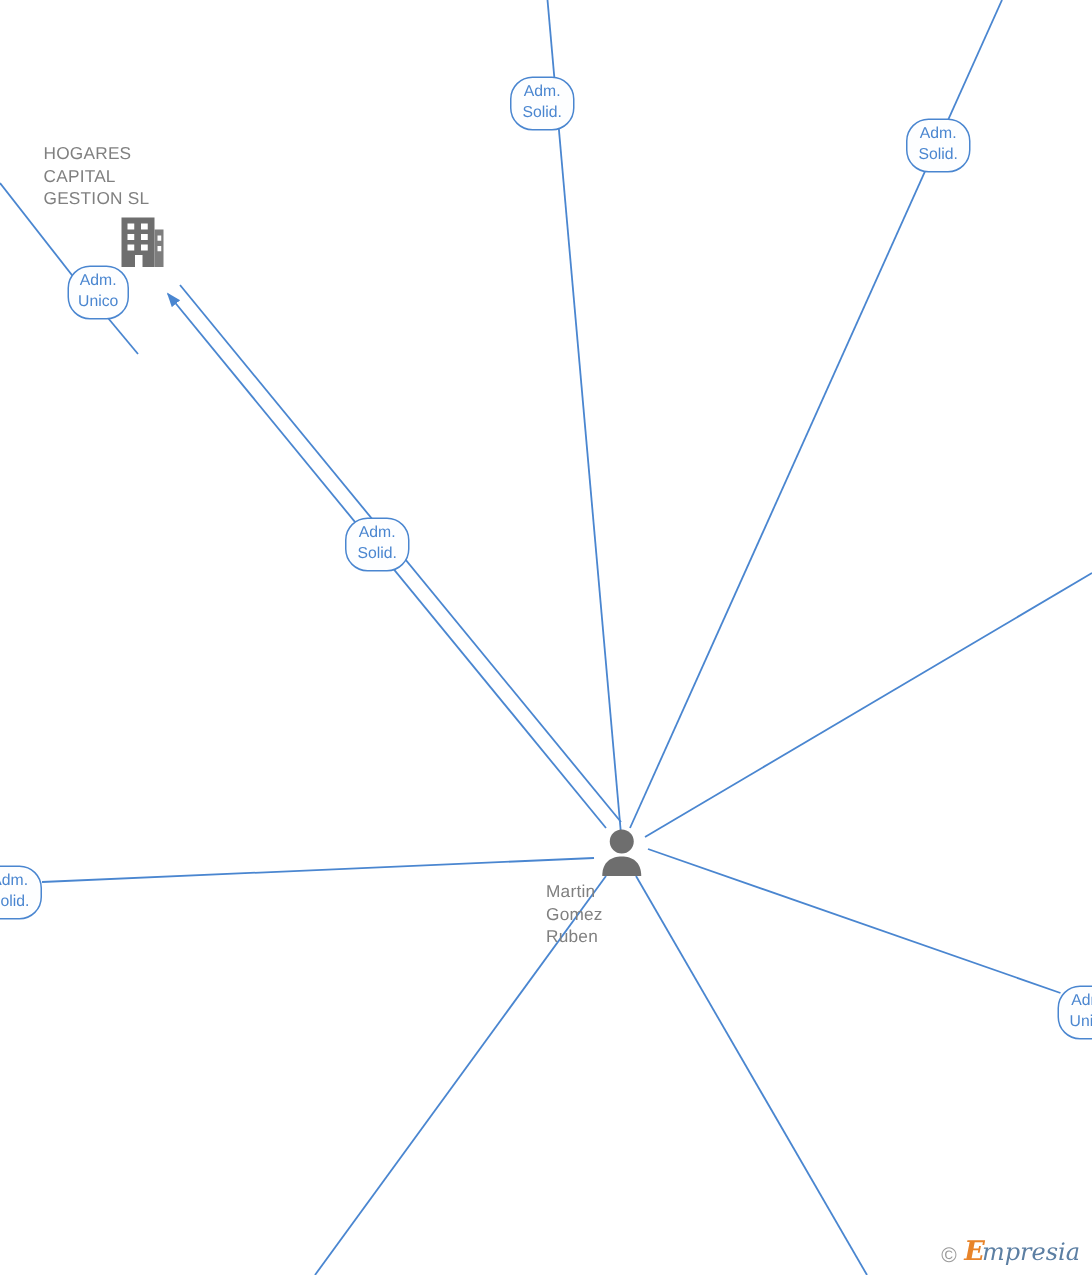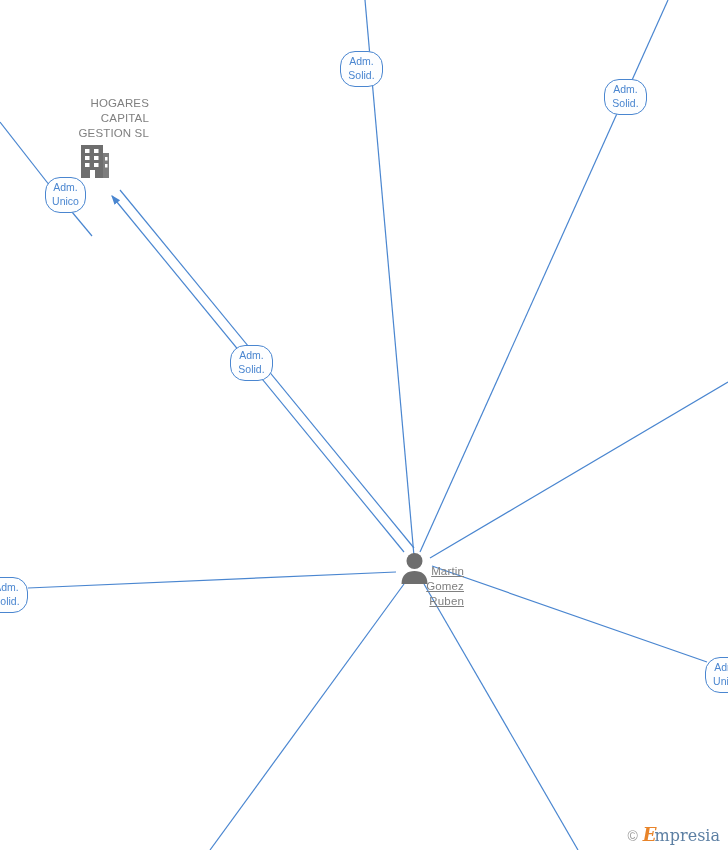--- a/index.html
+++ b/index.html
@@ -28,21 +28,21 @@
 
   
   .node {
     position: absolute;
   }
   .node-icon {
     display: block;
   }
   .node-label {
     position: absolute;
-    text-align: right;
+    text-align: left;
     color: #808080;
     font-size: 11.5px;
     line-height: 15px;
     white-space: pre-line;
     letter-spacing: .15px;
     user-select: none;
   }
 
   
   .rel-label {
@@ -79,20 +79,21 @@
     color: #e8842a;
     font-family: "DejaVu Serif", serif;
     font-style: italic;
     font-size: 18px;
     line-height: 18px;
     font-weight: 700;
   }
   #watermark .brand-rest {
     color: #5c7fa3;
     font-family: "DejaVu Serif", serif;
+    font-style: italic;
     font-size: 16px;
     line-height: 16px;
     margin-left: -2px;
   }
 </style>
 </head>
 <body>
 
 <div id="graph-canvas">
 
@@ -145,21 +146,21 @@
   <div class="node-label" style="left:29px; top:96px; width:120px;">HOGARES
 CAPITAL
 GESTION  SL</div>
 
   <div class="node" style="left:400px; top:552px;">
     <svg class="node-icon" width="29" height="32" viewBox="0 0 29 32" xmlns="http://www.w3.org/2000/svg">
       <circle cx="14.5" cy="9" r="8" fill="#6e6e6e"></circle>
       <path d="M1.5,32 C1.5,22.5 7.5,19 14.5,19 C21.5,19 27.5,22.5 27.5,32 Z" fill="#6e6e6e"></path>
     </svg>
   </div>
-  <div class="node-label" style="left:364px; top:564px; width:100px;text-decoration:underline;">Martin
+  <div class="node-label" style="left:364px; top:588px; width:100px;">Martin
 Gomez
 Ruben</div>
 
   <div class="rel-label" style="left:45px; top:177px; width:41px;">Adm.
 Unico</div>
 
   <div class="rel-label" style="left:340px; top:51px; width:43px;">Adm.
 Solid.</div>
 
   <div class="rel-label" style="left:604px; top:79px; width:43px;">Adm.

